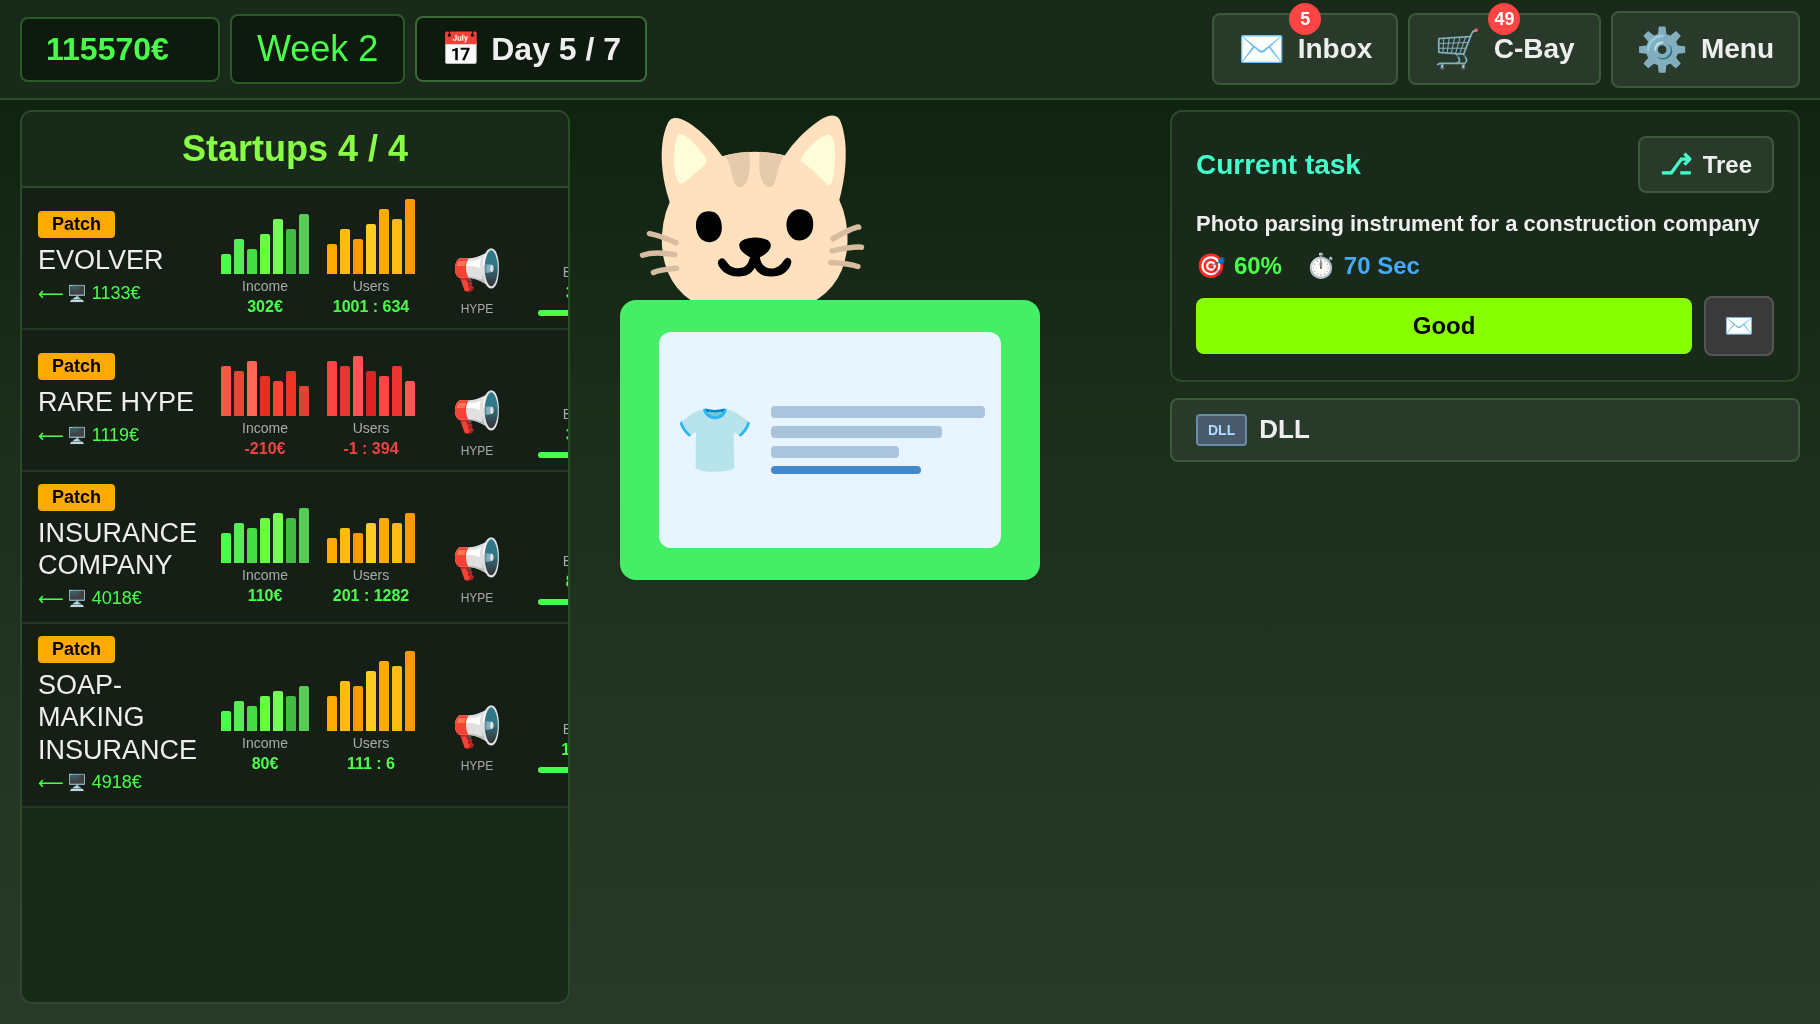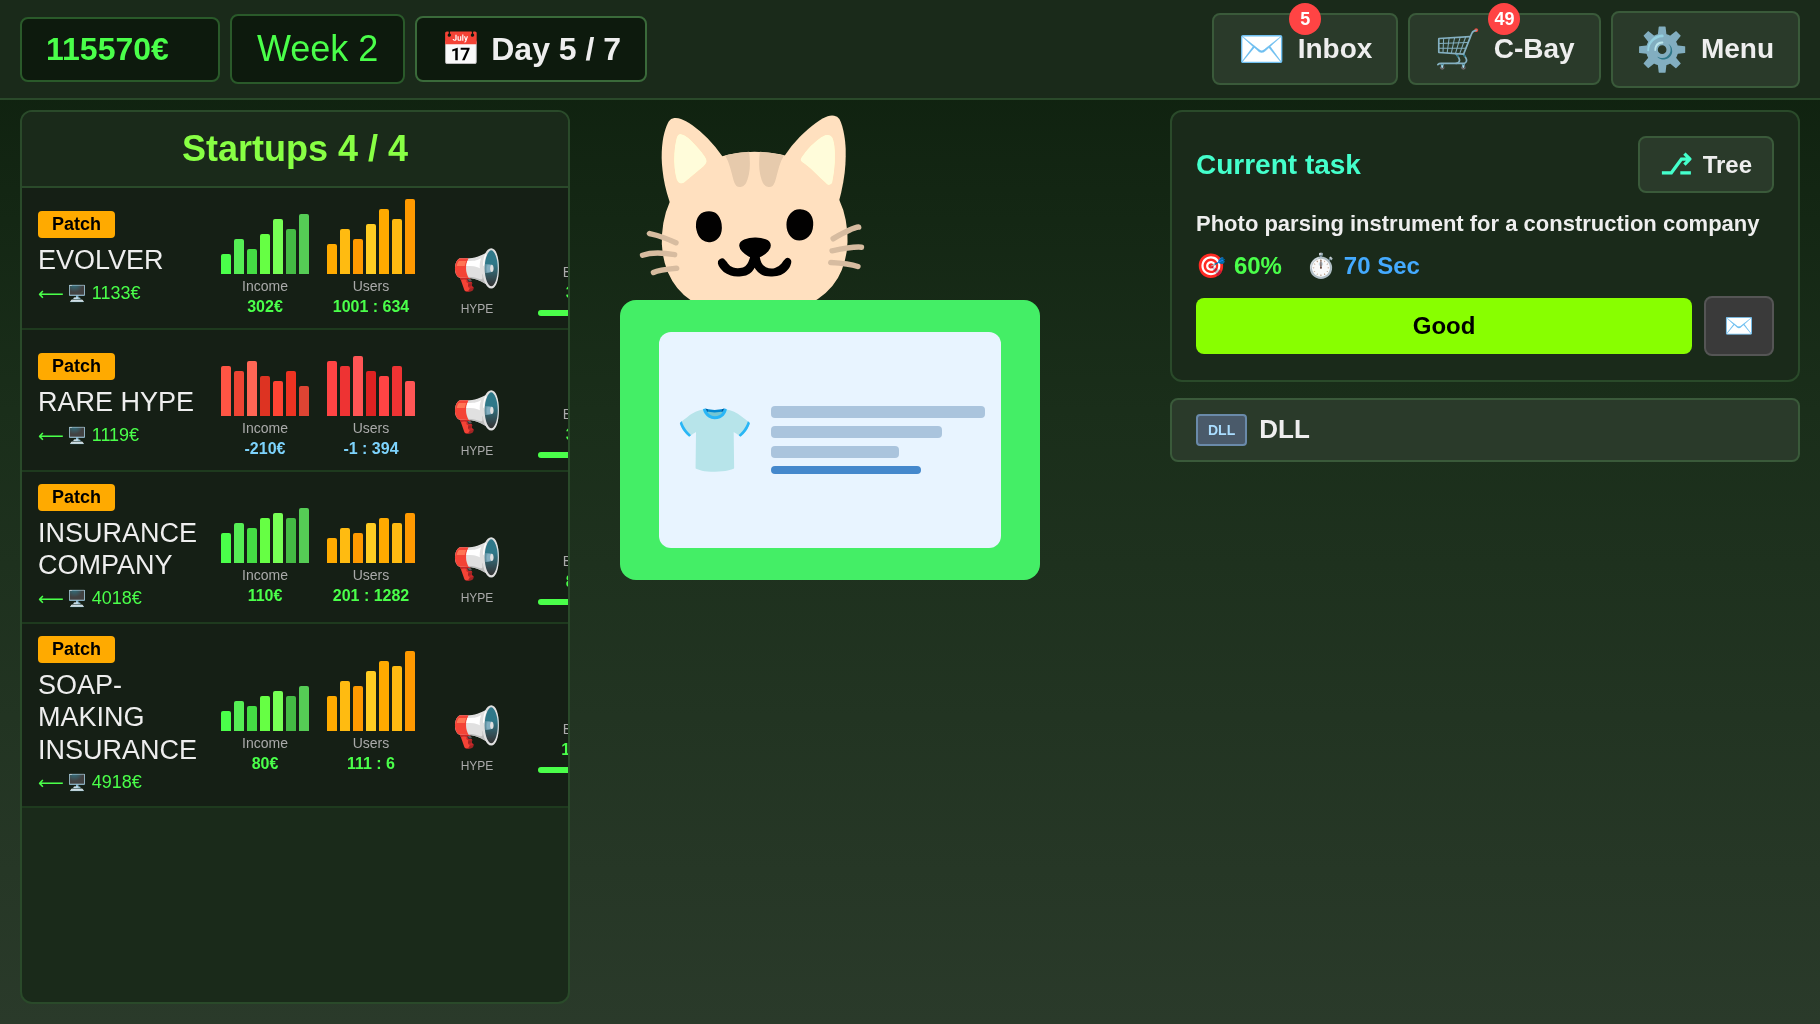--- a/index.html
+++ b/index.html
@@ -210,21 +210,21 @@
       color: #aaa;
       font-size: 14px;
     }
 
     .stat-value {
       color: #4aff4a;
       font-size: 16px;
       font-weight: bold;
     }
 
-    .stat-value.red { color: #7dd3fc; }
+    .stat-value.red { color: #ef4444; }
 
     .hype-icon {
       font-size: 36px;
       color: #aaa;
     }
 
     .hype-label {
       color: #aaa;
       font-size: 12px;
     }

